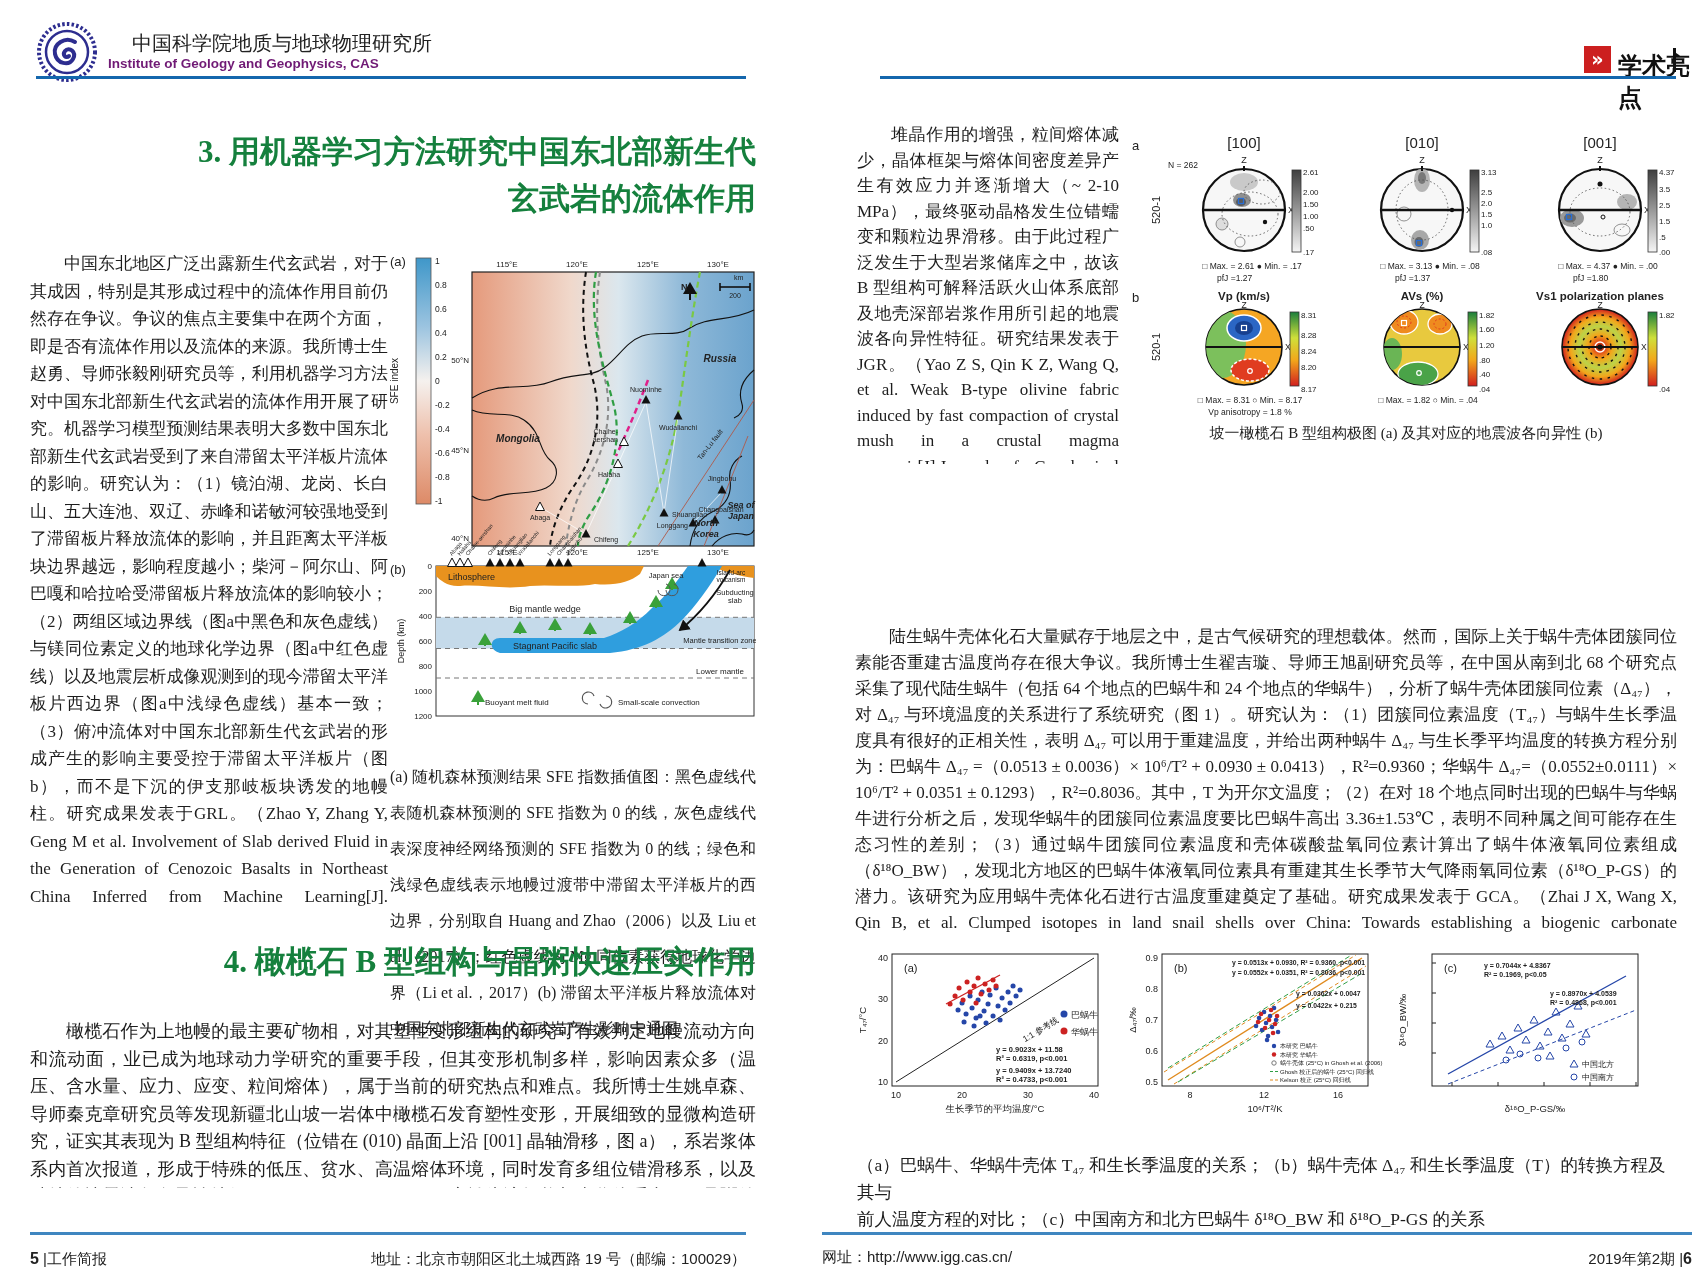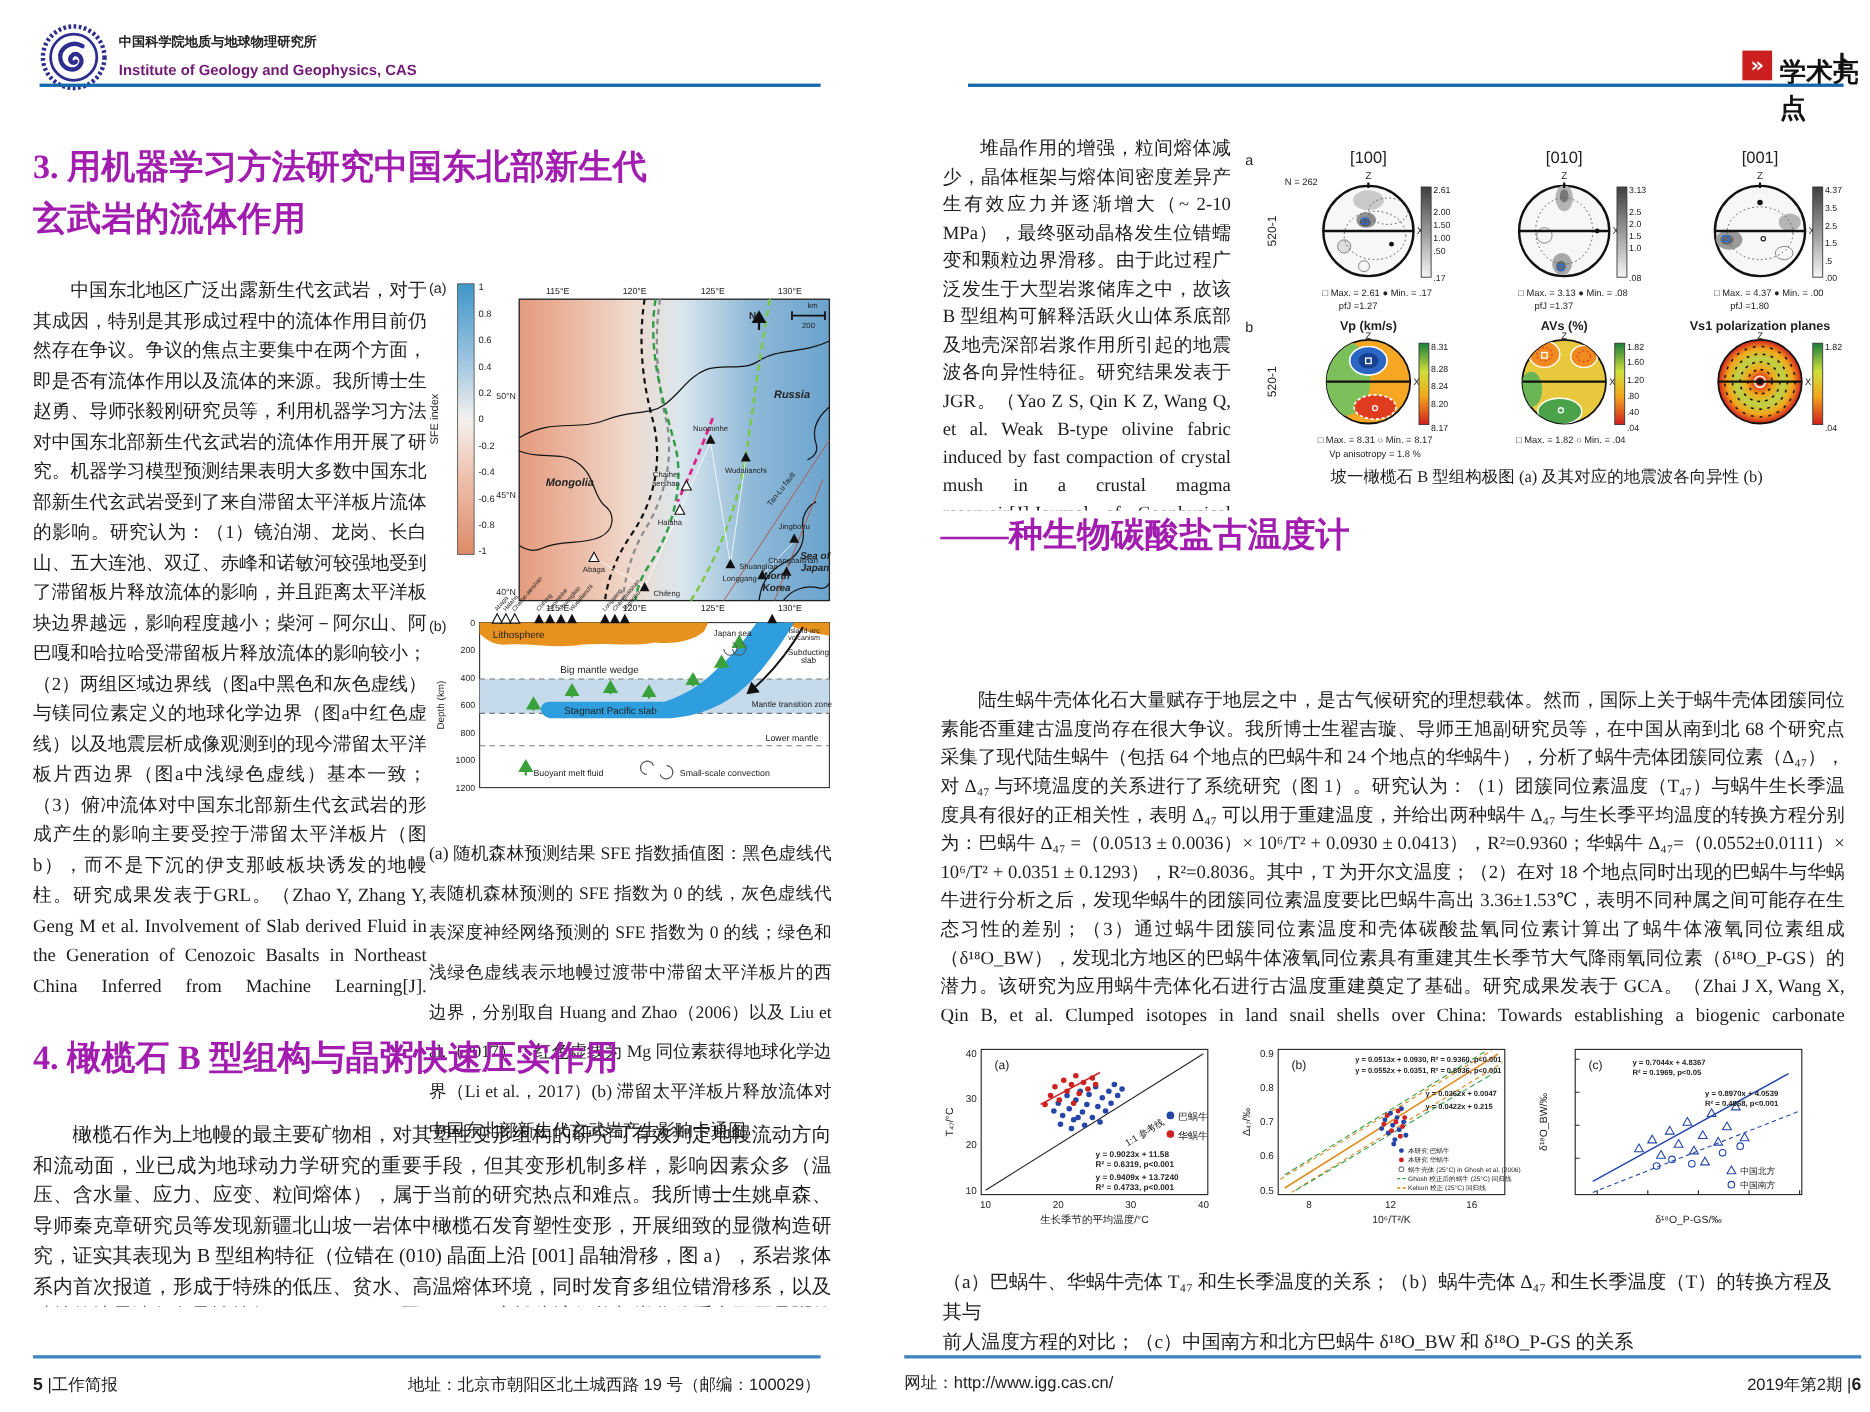--- a/index.html
+++ b/index.html
@@ -1,27 +1,27 @@
 <!DOCTYPE html>
 <html><head>
 <meta charset="utf-8">
 <style>
   html,body{margin:0;padding:0;background:#ffffff;}
   body{width:1700px;height:1284px;position:relative;font-family:"Liberation Serif","DejaVu Serif",serif;color:#1c1c1c;overflow:hidden;}
   .abs{position:absolute;}
   
-  .org-cn{font-family:"Liberation Sans","DejaVu Sans",sans-serif;font-weight:bold;font-size:12px;color:#222;}
+  .org-cn{font-family:"Liberation Sans","DejaVu Sans",sans-serif;font-weight:normal;font-size:20px;color:#222;margin-left:24px;}
   .org-en{font-family:"Liberation Sans","DejaVu Sans",sans-serif;font-weight:bold;font-size:13.5px;color:#701a75;margin-top:3px;}
   .rule{background:#1467ad;height:3px;}
   .rule-footer{background:#3f86c0;height:3px;}
   .badge{width:27px;height:27px;background:#cc1f1f;color:#fff;font-family:"DejaVu Sans",sans-serif;font-weight:bold;font-size:19px;text-align:center;line-height:26px;}
   .hl-label{font-family:"Liberation Sans","DejaVu Sans",sans-serif;font-weight:bold;font-size:24px;color:#111;}
   .vbar{width:3px;height:24px;background:#111;}
   
-  .sec-title{font-weight:bold;font-size:31px;text-align:left;line-height:47px;color:#a21caf;}
+  .sec-title{font-weight:bold;font-size:31px;text-align:right;line-height:47px;color:#15803d;}
   
   .para{font-size:17px;line-height:27.5px;text-align:justify;text-indent:2em;color:#1d1d1d;}
   .col3{width:358px;height:662px;overflow:hidden;}
   .rp-col{width:262px;height:342px;overflow:hidden;font-size:17px;line-height:25.5px;}
   .sec4-para{width:726px;height:170px;overflow:hidden;font-size:18px;line-height:27.5px;}
   .sec5-para{width:822px;height:312px;overflow:hidden;font-size:17px;line-height:26px;}
   .figcap{font-size:16px;line-height:36px;text-align:justify;color:#1d1d1d;margin-top:16px;}
   .figcap2{font-size:15px;text-align:center;color:#1d1d1d;}
   .fig3cap{font-size:17.5px;line-height:27px;color:#1d1d1d;}
   
@@ -491,21 +491,20 @@
       <text x="537" y="196">1.82</text>
       <text x="537" y="270">.04</text>
     </g>
   </g>
 </svg>
 </div>
 
 <div class="abs figcap2" style="left:1122px;top:424px;width:568px;">坡一橄榄石 B 型组构极图 (a) 及其对应的地震波各向异性 (b)</div>
 
 <div class="abs sec-title" style="left:855px;top:462px;width:822px;">
-  <div>——种生物碳酸盐古温度计</div>
 </div>
 
 <div class="abs para sec5-para" style="left:855px;top:624px;"><span>陆生蜗牛壳体化石大量赋存于地层之中，是古气候研究的理想载体。然而，国际上关于蜗牛壳体团簇同位素能否重建古温度尚存在很大争议。我所博士生翟吉璇、导师王旭副研究员等，在中国从南到北 68 个研究点采集了现代陆生蜗牛（包括 64 个地点的巴蜗牛和 24 个地点的华蜗牛），分析了蜗牛壳体团簇同位素（Δ₄₇），对 Δ₄₇ 与环境温度的关系进行了系统研究（图 1）。研究认为：（1）团簇同位素温度（T₄₇）与蜗牛生长季温度具有很好的正相关性，表明 Δ₄₇ 可以用于重建温度，并给出两种蜗牛 Δ₄₇ 与生长季平均温度的转换方程分别为：巴蜗牛 Δ₄₇ =（0.0513 ± 0.0036）× 10⁶/T² + 0.0930 ± 0.0413），R²=0.9360；华蜗牛 Δ₄₇=（0.0552±0.0111）× 10⁶/T² + 0.0351 ± 0.1293），R²=0.8036。其中，T 为开尔文温度；（2）在对 18 个地点同时出现的巴蜗牛与华蜗牛进行分析之后，发现华蜗牛的团簇同位素温度要比巴蜗牛高出 3.36±1.53℃，表明不同种属之间可能存在生态习性的差别；（3）通过蜗牛团簇同位素温度和壳体碳酸盐氧同位素计算出了蜗牛体液氧同位素组成（δ¹⁸O_BW），发现北方地区的巴蜗牛体液氧同位素具有重建其生长季节大气降雨氧同位素（δ¹⁸O_P-GS）的潜力。该研究为应用蜗牛壳体化石进行古温度重建奠定了基础。研究成果发表于 GCA。（Zhai J X, Wang X, Qin B, et al. Clumped isotopes in land snail shells over China: Towards establishing a biogenic carbonate paleothermometer[J]. Geochimica et Cosmochimica Acta, 2019, 257: 68-79. Doi: 10.1016/j.gca.2019.04.028）</span></div>
 
 <div class="abs" style="left:850px;top:948px;">
 <svg width="832" height="186" viewBox="0 0 832 186">
   <defs>
     <g id="otri">
           <path d="M0,-4 L4,3 L-4,3 Z" fill="none" stroke="#2546a8" stroke-width="1"></path>
         </g>

